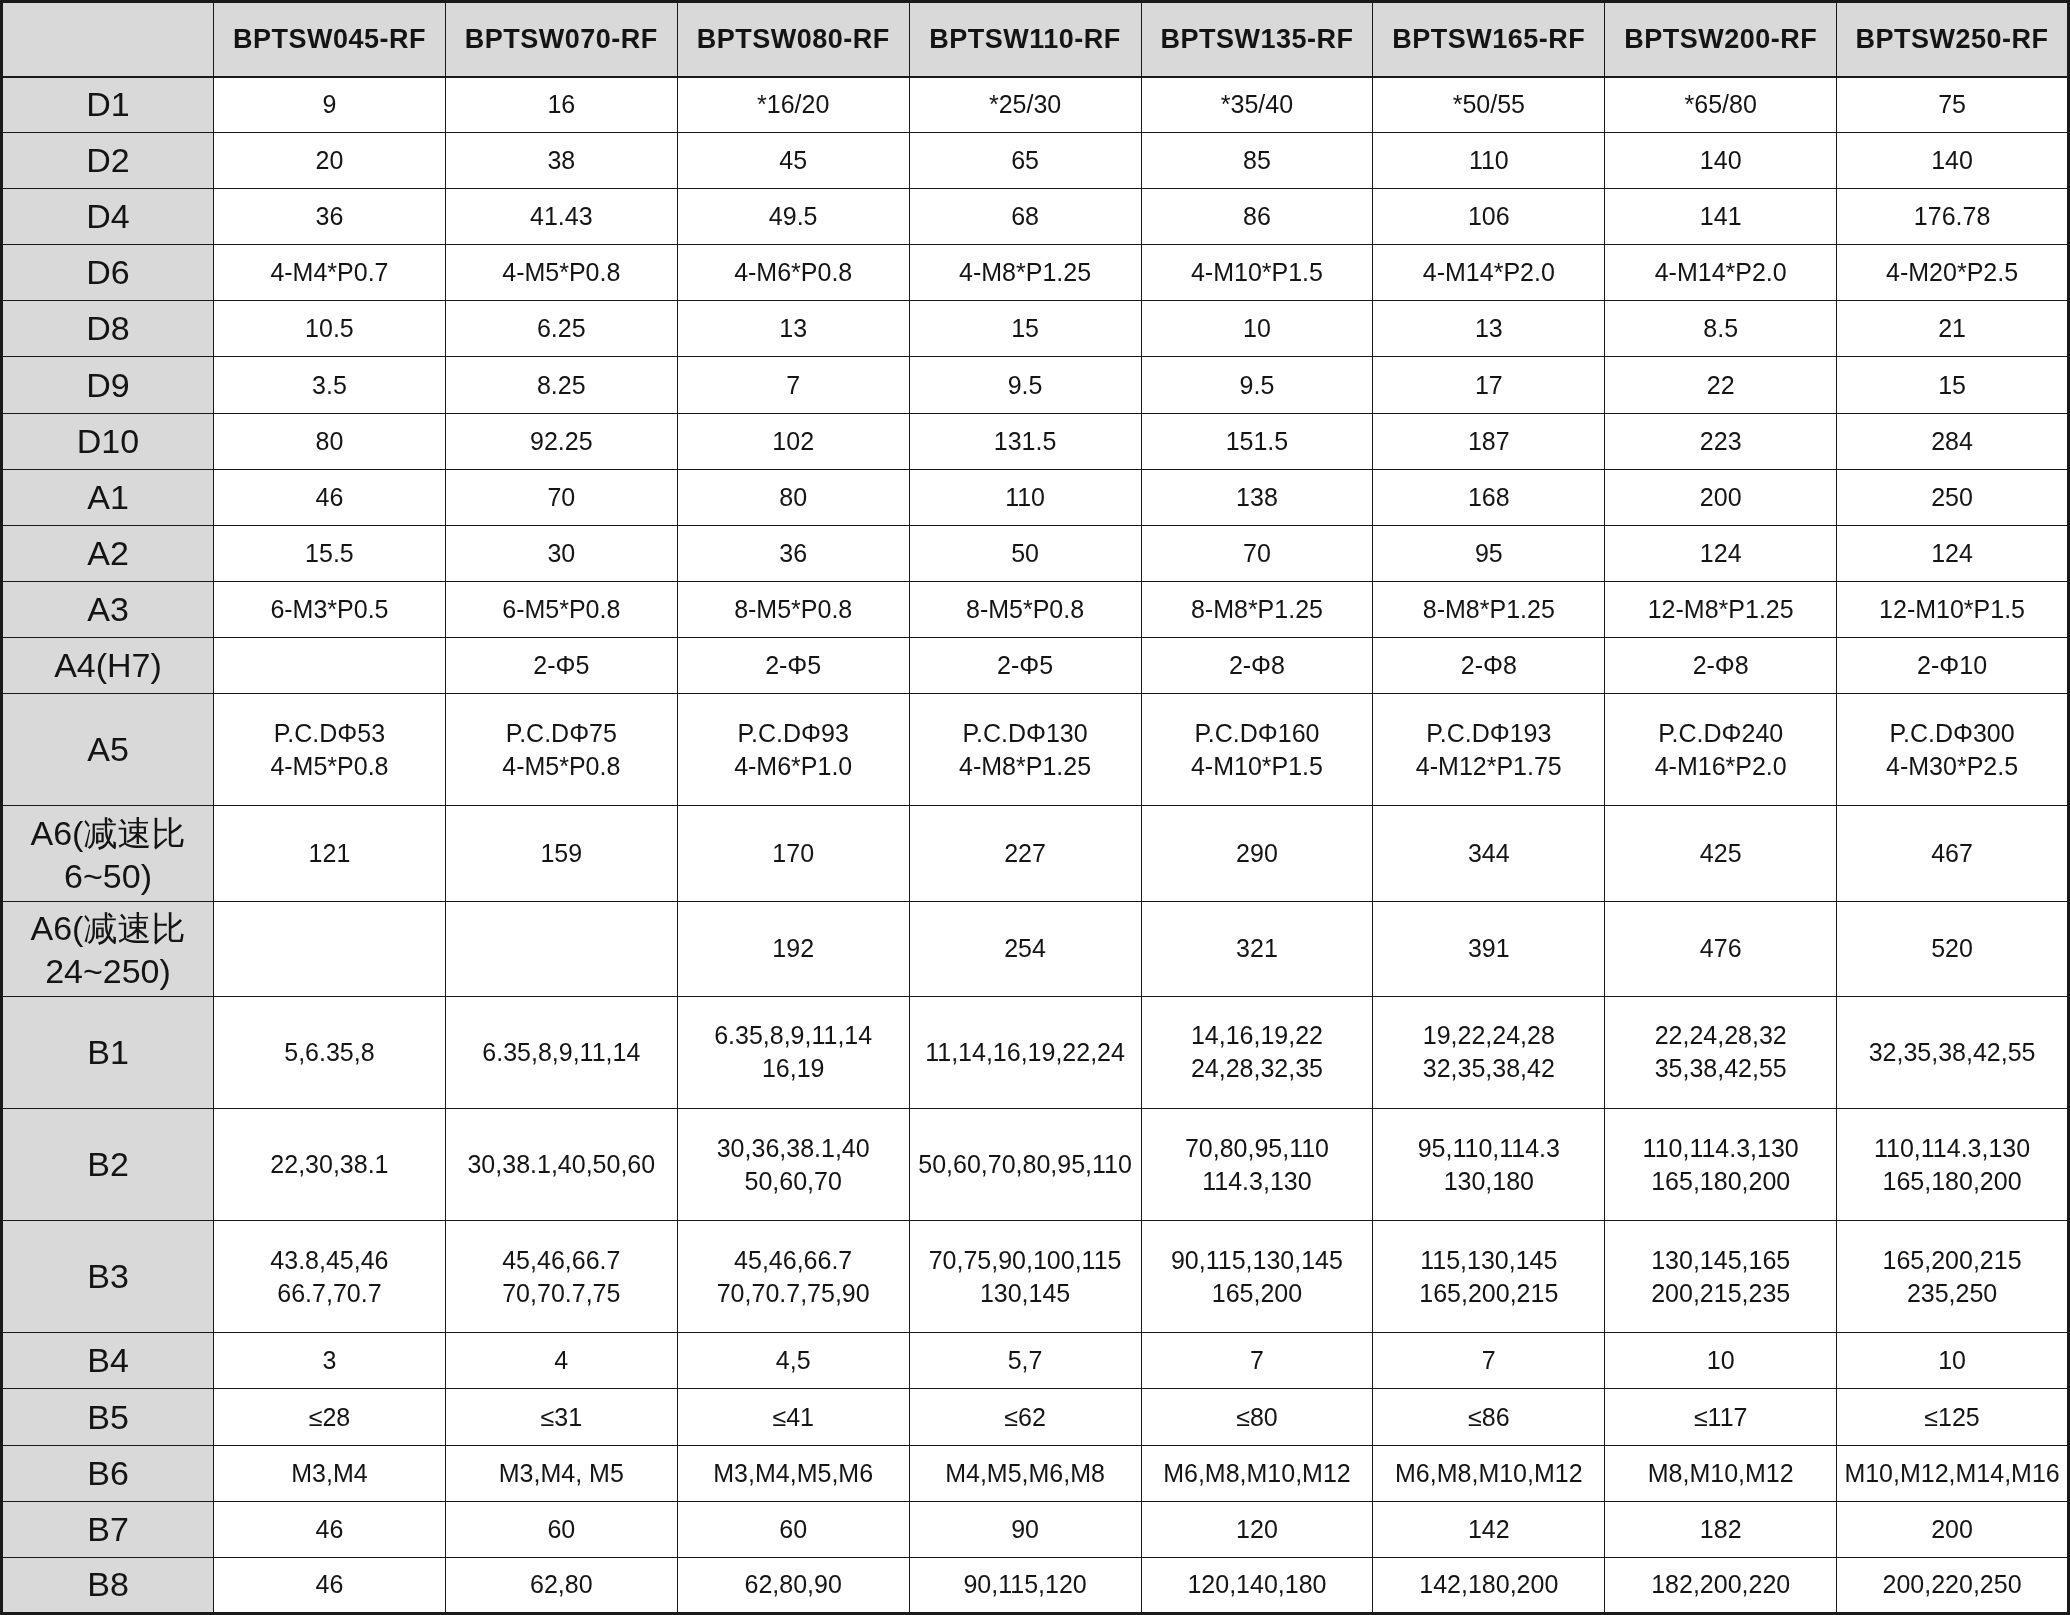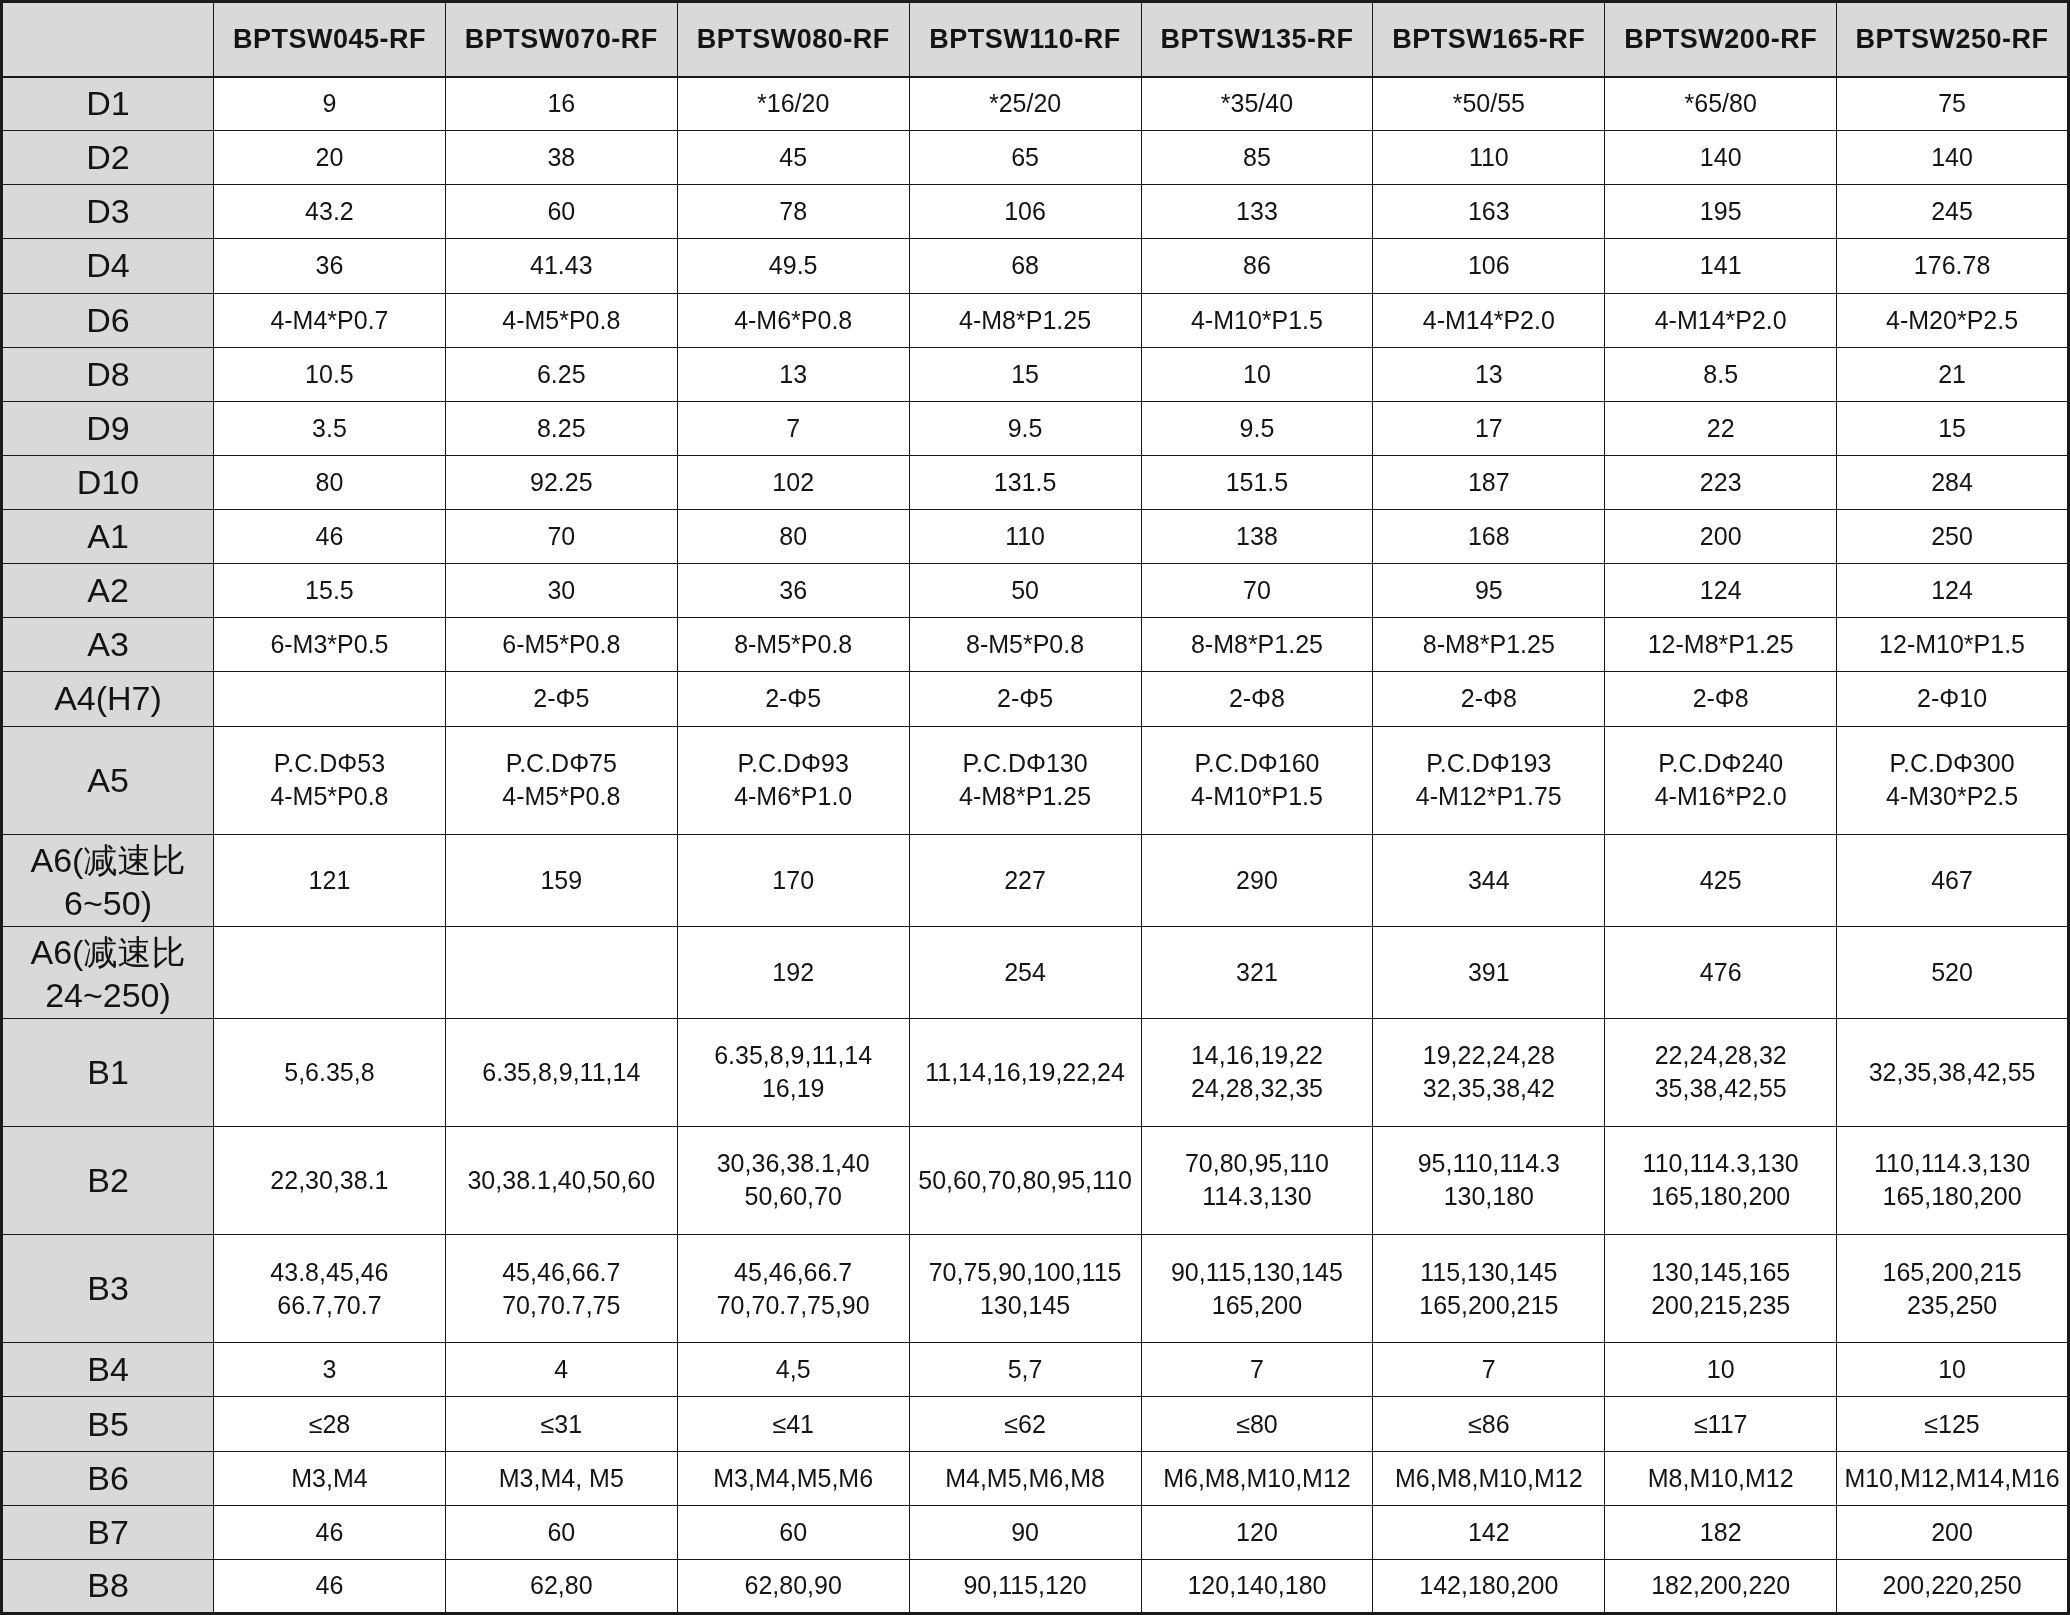--- a/index.html
+++ b/index.html
@@ -73,47 +73,36 @@
           <th>BPTSW200-RF</th>
           <th>BPTSW250-RF</th>
         </tr>
     </thead>
     <tbody>
         <tr class="std">
           <th>D1</th>
           <td>9</td>
           <td>16</td>
           <td>*16/20</td>
-          <td>*25/20</td>
+          <td>*25/30</td>
           <td>*35/40</td>
           <td>*50/55</td>
           <td>*65/80</td>
           <td>75</td>
         </tr>
         <tr class="std">
           <th>D2</th>
           <td>20</td>
           <td>38</td>
           <td>45</td>
           <td>65</td>
           <td>85</td>
           <td>110</td>
           <td>140</td>
           <td>140</td>
-        </tr>
-        <tr class="std">
-          <th>D3</th>
-          <td>43.2</td>
-          <td>60</td>
-          <td>78</td>
-          <td>106</td>
-          <td>133</td>
-          <td>163</td>
-          <td>195</td>
-          <td>245</td>
         </tr>
         <tr class="std">
           <th>D4</th>
           <td>36</td>
           <td>41.43</td>
           <td>49.5</td>
           <td>68</td>
           <td>86</td>
           <td>106</td>
           <td>141</td>

